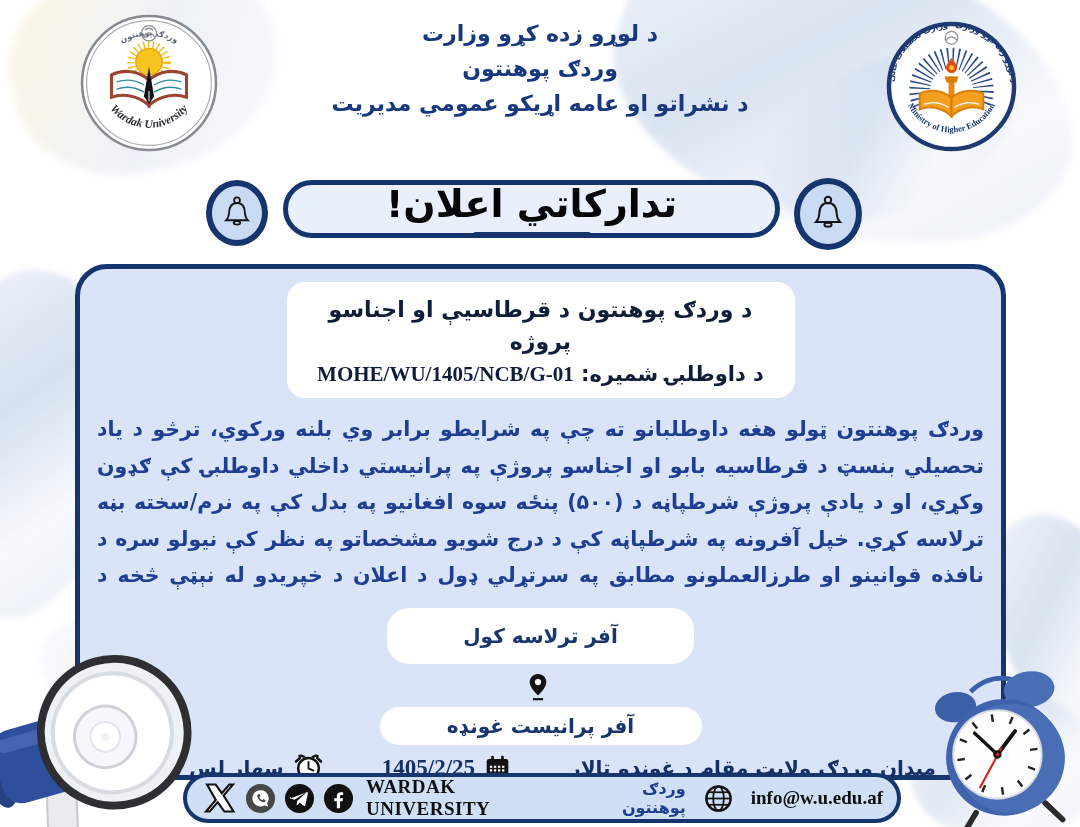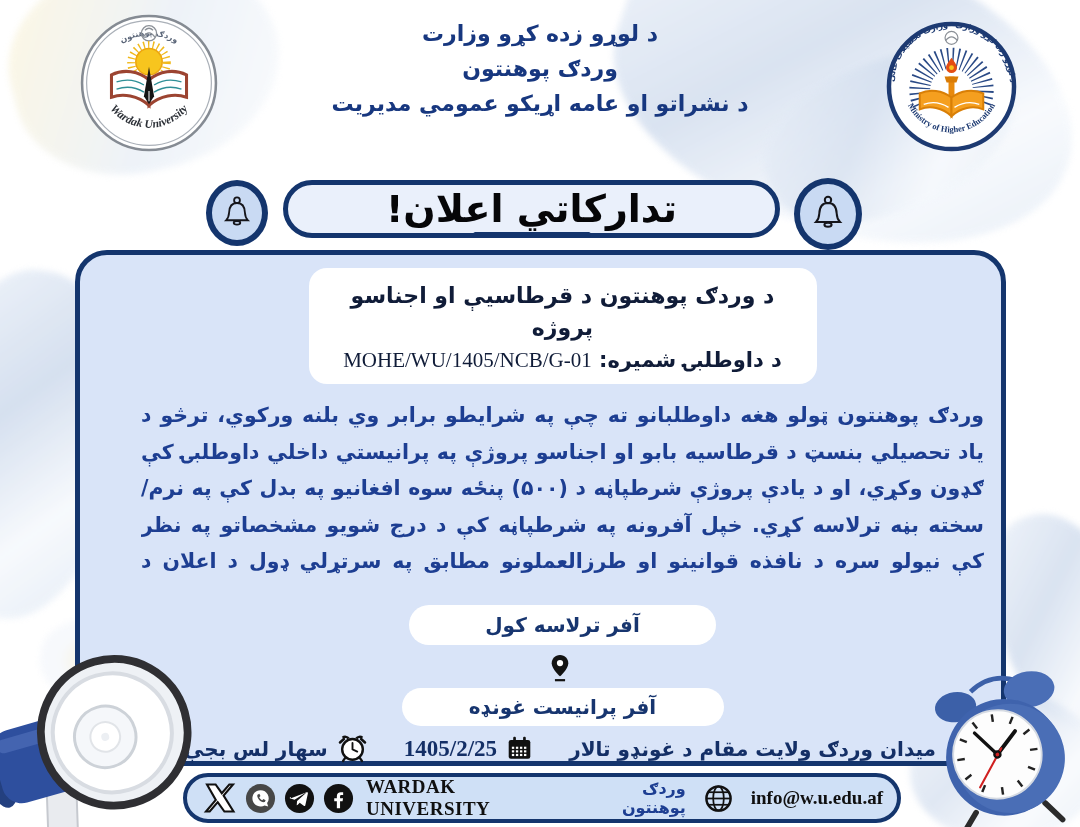--- a/index.html
+++ b/index.html
@@ -30,39 +30,39 @@
   .logo.left{left:78px;top:12px;width:142px;height:142px;}
   .logo.right{left:885px;top:20px;width:134px;height:134px;}
 
   
   .bell-badge{position:absolute;z-index:3;width:62px;height:66px;border:6px solid #14356d;
       border-radius:50%;background:#c9daf3;display:flex;align-items:center;justify-content:center;}
   .bell-badge.l{left:206px;top:180px;}
   .bell-badge.r{left:794px;top:178px;width:68px;height:72px;}
   .banner{position:absolute;z-index:2;left:283px;top:180px;width:497px;height:58px;
       border:5px solid #14356d;border-radius:30px;background:#eaf0fb;
-      display:flex;align-items:center;justify-content:center;}
+      display:flex;justify-content:center;}
   .banner .t{font-size:38px;font-weight:900;color:#060608;direction:rtl;line-height:1;}
   .banner .underbar{position:absolute;bottom:-4px;left:50%;transform:translateX(-50%);
       width:118px;height:5px;background:#14356d;border-radius:3px;}
 
   
-  .panel{position:absolute;z-index:2;left:75px;top:250px;width:931px;height:516px;
-      border:5px solid #14356d;border-radius:32px;background:#d9e4f8;direction:rtl;padding-left:44px;}
+  .panel{position:absolute;z-index:2;left:75px;top:264px;width:931px;height:516px;
+      border:5px solid #14356d;border-radius:32px;background:#d9e4f8;direction:rtl;}
   .title-box{margin:13px auto 0;width:508px;min-height:86px;background:#ffffff;border-radius:18px;
       padding:12px 16px 8px;text-align:center;}
   .title-box .l1{font-size:22px;font-weight:bold;color:#101c38;line-height:32px;}
   .title-box .l2{font-size:21px;font-weight:bold;color:#101c38;line-height:32px;direction:rtl;}
-  .title-box .num{font-family:"Liberation Serif","DejaVu Serif",serif;font-weight:normal;
+  .title-box .num{font-family:"Liberation Serif","DejaVu Serif",serif;font-weight:bold;
       direction:ltr;unicode-bidi:embed;}
   .body-text{margin:13px 17px 0;height:182px;overflow:hidden;font-size:20.5px;font-weight:bold;
       color:#1d3e92;line-height:36.5px;text-align:justify;text-align-last:center;direction:rtl;}
   .pill{margin:0 auto;background:#ffffff;border-radius:22px;display:flex;align-items:center;
       justify-content:center;color:#17356f;font-weight:bold;font-size:20px;}
-  .pill.p1{margin-top:26px;width:307px;height:40px;}
+  .pill.p1{margin-top:15px;width:307px;height:56px;}
   .pill.p2{margin-top:6px;width:322px;height:38px;text-align:right;}
   .loc1{margin-top:9px;padding:0 66px 0 60px;display:flex;direction:rtl;gap:12px;
       justify-content:center;align-items:flex-start;}
   .loc1 .txt{font-size:20px;font-weight:bold;color:#142f66;line-height:32px;text-align:center;max-width:760px;}
   .bottom-row{margin-top:5px;padding:2px 34px 0 60px;display:flex;direction:rtl;
       justify-content:space-between;align-items:center;}
   .brow-item{display:flex;direction:rtl;align-items:center;gap:9px;color:#142f66;font-weight:bold;font-size:20px;}
   .brow-item .date{font-family:"Liberation Serif","DejaVu Serif",serif;font-size:23px;direction:ltr;}
 
   

